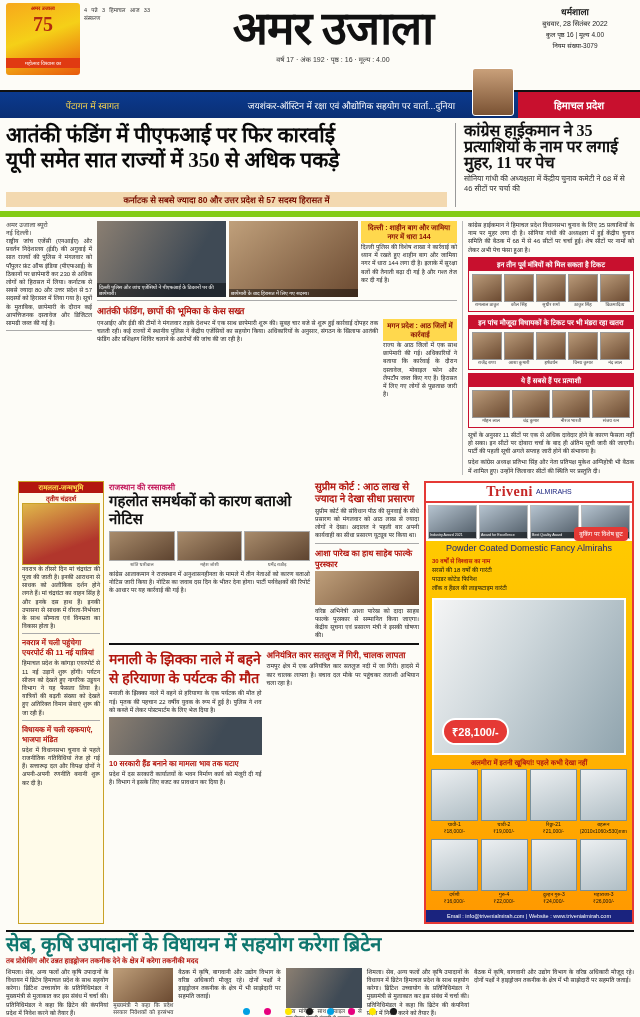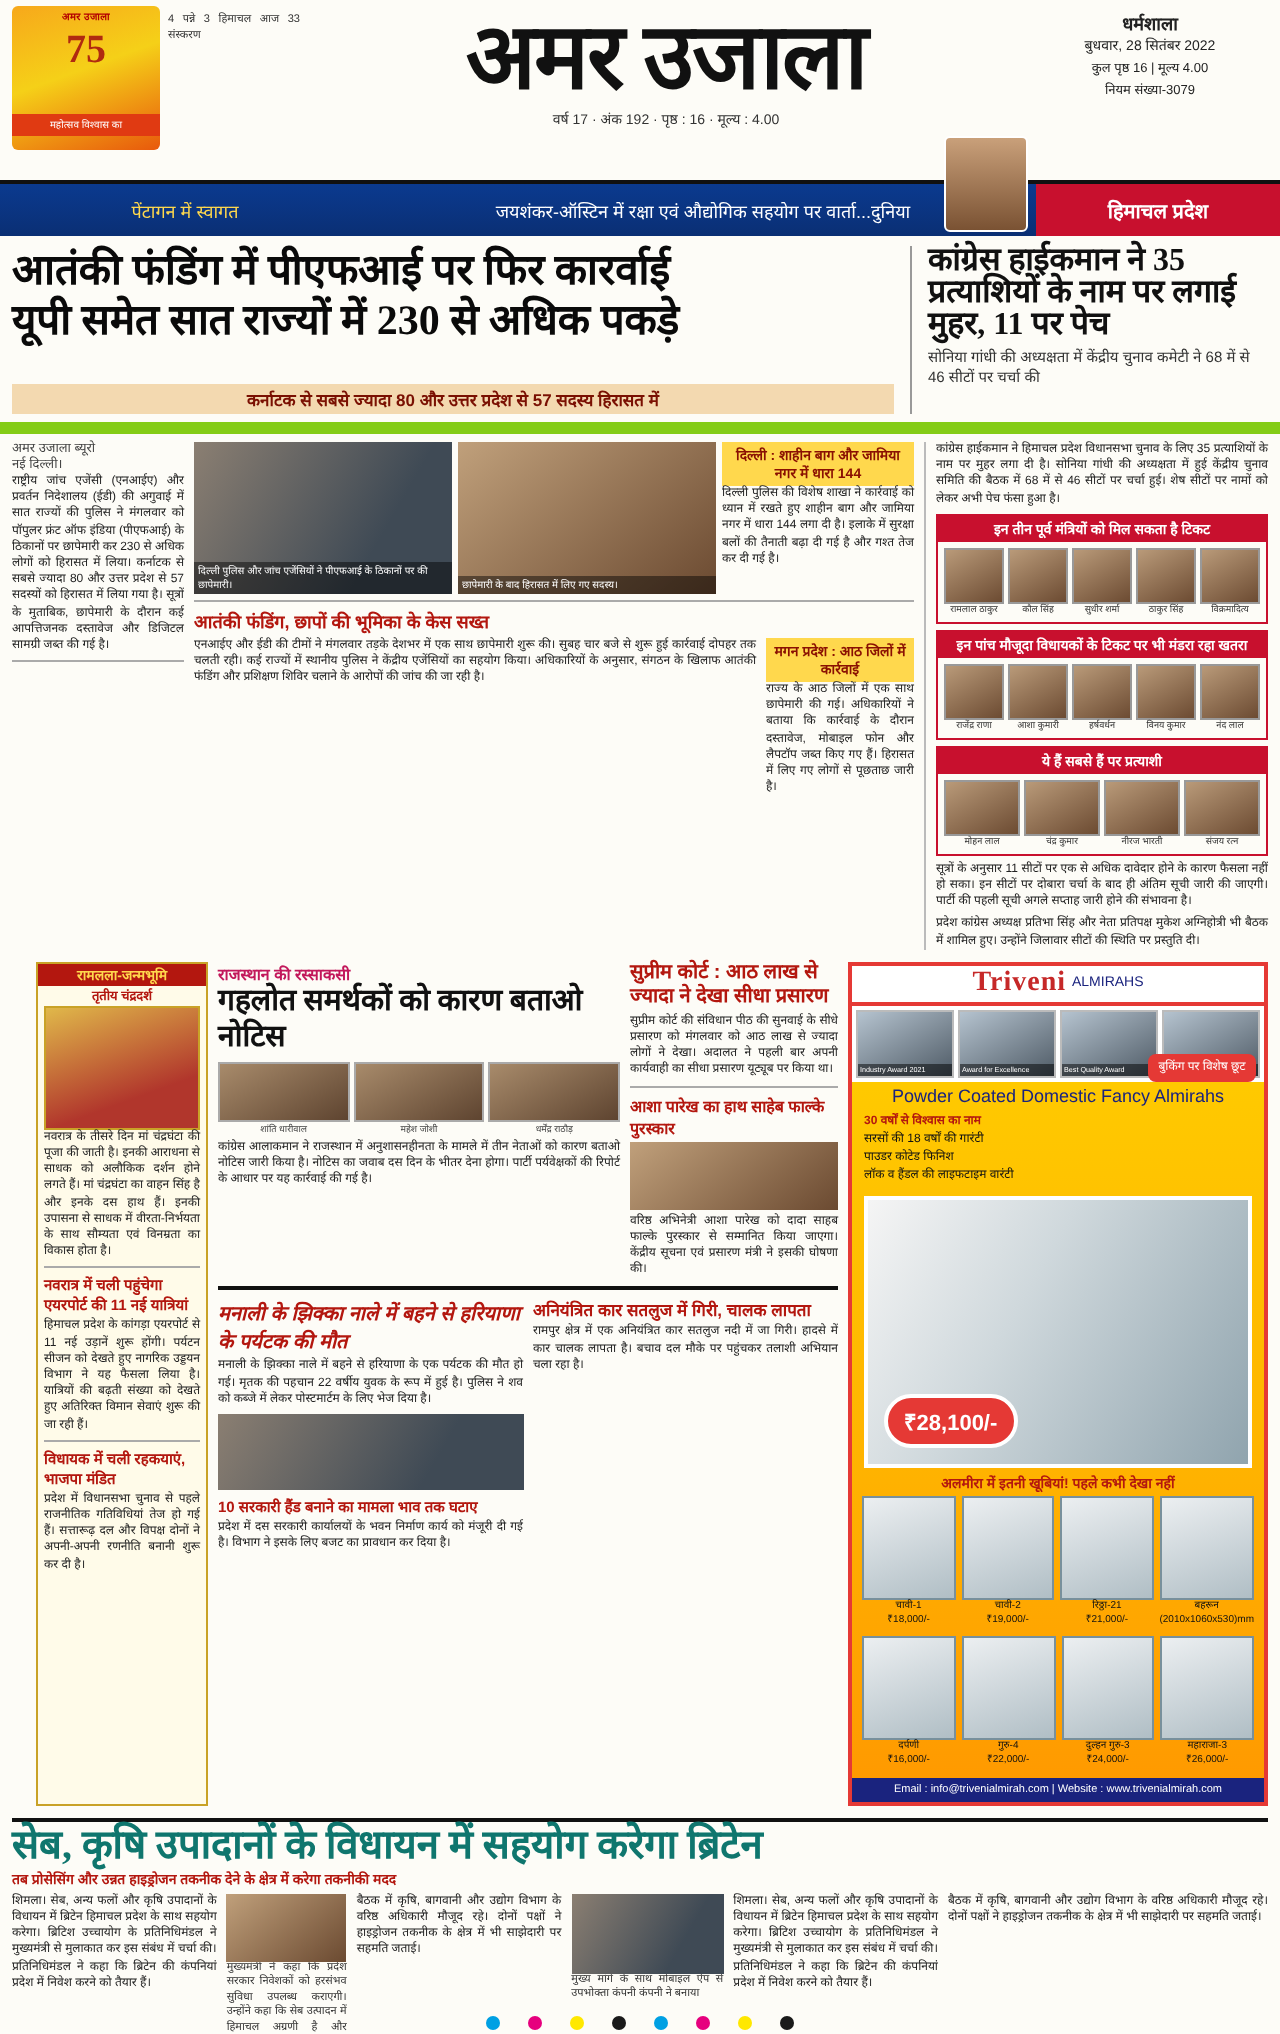--- a/index.html
+++ b/index.html
@@ -255,21 +255,21 @@
     text-align:center; padding:2px 4px;
   }
   .ad .adhead .t1 {
     font-family:"Liberation Serif", serif; font-weight:bold;
     font-size:26px; color:#b3170f; line-height:28px;
     text-shadow: 1px 1px 0 #fff;
   }
   .ad .adhead .t2 { font-size:9px; font-weight:normal; color:#1a237e; }
   .ad .bullets { font-size:6px; color:#111; padding:2px 6px; line-height:9px; }
   .ad .mainimg {
-    height: 136px;
+    height: 157px;
     margin: 3px 6px;
     background: linear-gradient(120deg,#f5f5f5,#cfd8dc 40%,#90a4ae);
     border: 2px solid #fff;
     position: relative;
     padding-left: 28px;
   }
   .ad .pricetag {
     position:absolute; left:8px; bottom:8px;
     background:#e53935; color:#fff; font-weight:bold; font-size:11px;
     padding:4px 8px; border-radius:14px; border:2px solid #fff;
@@ -346,21 +346,21 @@
     <div class="seg left">पेंटागन में स्वागत</div>
     <div class="seg mid">जयशंकर-ऑस्टिन में रक्षा एवं औद्योगिक सहयोग पर वार्ता...दुनिया</div>
     <div class="face"></div>
     <div class="seg right">हिमाचल प्रदेश</div>
   </div>
 
   <div class="headline-band">
     <div class="hl-left">
       <h1>
         <span>आतंकी फंडिंग में पीएफआई पर फिर कारर्वाई</span><br>
-        <span>यूपी समेत सात राज्यों में 230 से अधिक पकड़े</span>
+        <span>यूपी समेत सात राज्यों में 350 से अधिक पकड़े</span>
       </h1>
       <div class="kicker">कर्नाटक से सबसे ज्यादा 80 और उत्तर प्रदेश से 57 सदस्य हिरासत में</div>
     </div>
     <div class="hl-right">
       <h2>कांग्रेस हाईकमान ने 35 प्रत्याशियों के नाम पर लगाई मुहर, 11 पर पेच</h2>
       <div class="sub">सोनिया गांधी की अध्यक्षता में केंद्रीय चुनाव कमेटी ने 68 में से 46 सीटों पर चर्चा की</div>
     </div>
   </div>
 
   <div class="main-grid">
@@ -520,21 +520,21 @@
           <div class="sec-title" style="font-size:8px;">आशा पारेख का हाथ साहेब फाल्के पुरस्कार</div>
           <div class="photo warm" style="height:34px;margin:2px 0;"></div>
           <div class="hindi-body">वरिष्ठ अभिनेत्री आशा पारेख को दादा साहब फाल्के पुरस्कार से सम्मानित किया जाएगा। केंद्रीय सूचना एवं प्रसारण मंत्री ने इसकी घोषणा की।</div>
         </div>
       </div>
 
       <div class="thick-rule"></div>
 
       <div style="display:flex;gap:5px;">
         <div style="flex:1 1 0;">
-          <div class="sec-title" style="font-size:10px;font-style:italic;">मनाली के झिक्का नाले में बहने से हरियाणा के पर्यटक की मौत</div>
+          <div class="sec-title" style="font-size:14px;">मनाली के झिक्का नाले में बहने से हरियाणा के पर्यटक की मौत</div>
           <div class="hindi-body">मनाली के झिक्का नाले में बहने से हरियाणा के एक पर्यटक की मौत हो गई। मृतक की पहचान 22 वर्षीय युवक के रूप में हुई है। पुलिस ने शव को कब्जे में लेकर पोस्टमार्टम के लिए भेज दिया है।</div>
           <div class="photo crowd" style="height:38px;margin-top:3px;"></div>
           <div class="sec-title" style="font-size:7.5px;margin-top:3px;">10 सरकारी हैंड बनाने का मामला भाव तक घटाए</div>
           <div class="hindi-body">प्रदेश में दस सरकारी कार्यालयों के भवन निर्माण कार्य को मंजूरी दी गई है। विभाग ने इसके लिए बजट का प्रावधान कर दिया है।</div>
         </div>
         <div style="flex:1 1 0;">
           <div class="sec-title" style="font-size:8.5px;">अनियंत्रित कार सतलुज में गिरी, चालक लापता</div>
           <div class="hindi-body">रामपुर क्षेत्र में एक अनियंत्रित कार सतलुज नदी में जा गिरी। हादसे में कार चालक लापता है। बचाव दल मौके पर पहुंचकर तलाशी अभियान चला रहा है।</div>
         </div>
       </div>

